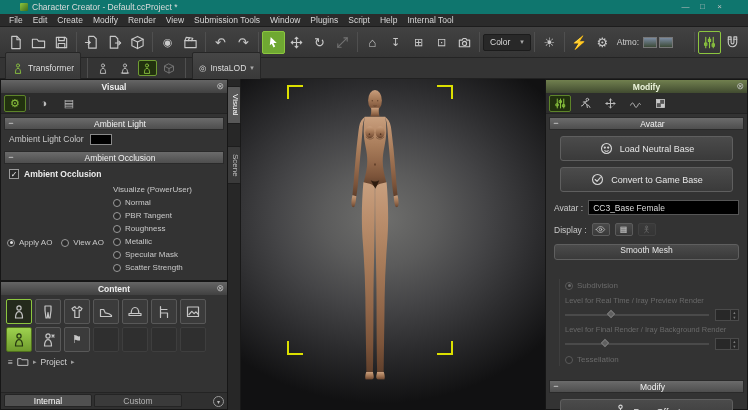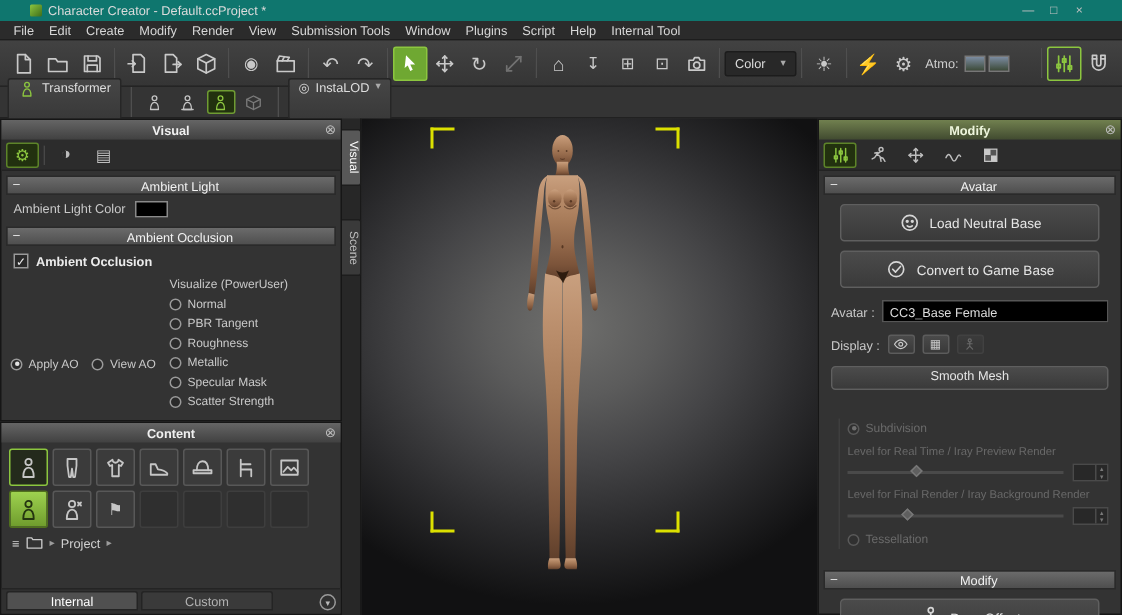--- a/index.html
+++ b/index.html
@@ -34,21 +34,21 @@
   .quality{height:17px;background:#282828;border:1px solid #1c1c1c;border-radius:2px;display:flex;
     align-items:center;gap:10px;padding:0 6px;color:#ddd;font-size:8.5px;flex:none}
   .quality .caret{font-size:7px;color:#a9a9a9}
   .atmo-label{font-size:8.5px;color:#cfcfcf;margin:0 3px;white-space:nowrap}
   .thumb{width:14px;height:11px;background:linear-gradient(#7b8ba0,#3c4a38);border:1px solid #777;margin:0 1px;flex:none}
   .tright{margin-left:auto;display:flex;align-items:center}
 
   
   .toolbar2{height:21px;background:#343434;border-bottom:1px solid #212121;display:flex;align-items:center;
     padding:0 5px;gap:3px;flex:none}
-  .t2btn{height:32px;display:flex;align-items:flex-start;gap:4px;padding:0 6px;
+  .t2btn{height:32px;display:flex;align-items:center;gap:4px;padding:0 6px;
     background:linear-gradient(#464646,#373737);border:1px solid #262626;border-radius:2px;font-size:8.5px;color:#dedede}
   .t2btn .caret{font-size:7px;color:#a9a9a9}
   .t2icon{width:19px;height:16px;display:flex;align-items:center;justify-content:center;border-radius:2px}
   .t2icon .ico{stroke:#c2c2c2}
   .t2icon.active{background:#22310f;border:1px solid #6f9c33}
   .t2icon.active .ico{stroke:#8cc63f}
   .t2icon.dim .ico{stroke:#7a7a7a}
 
   
   .main{flex:1;display:flex;min-height:0}

